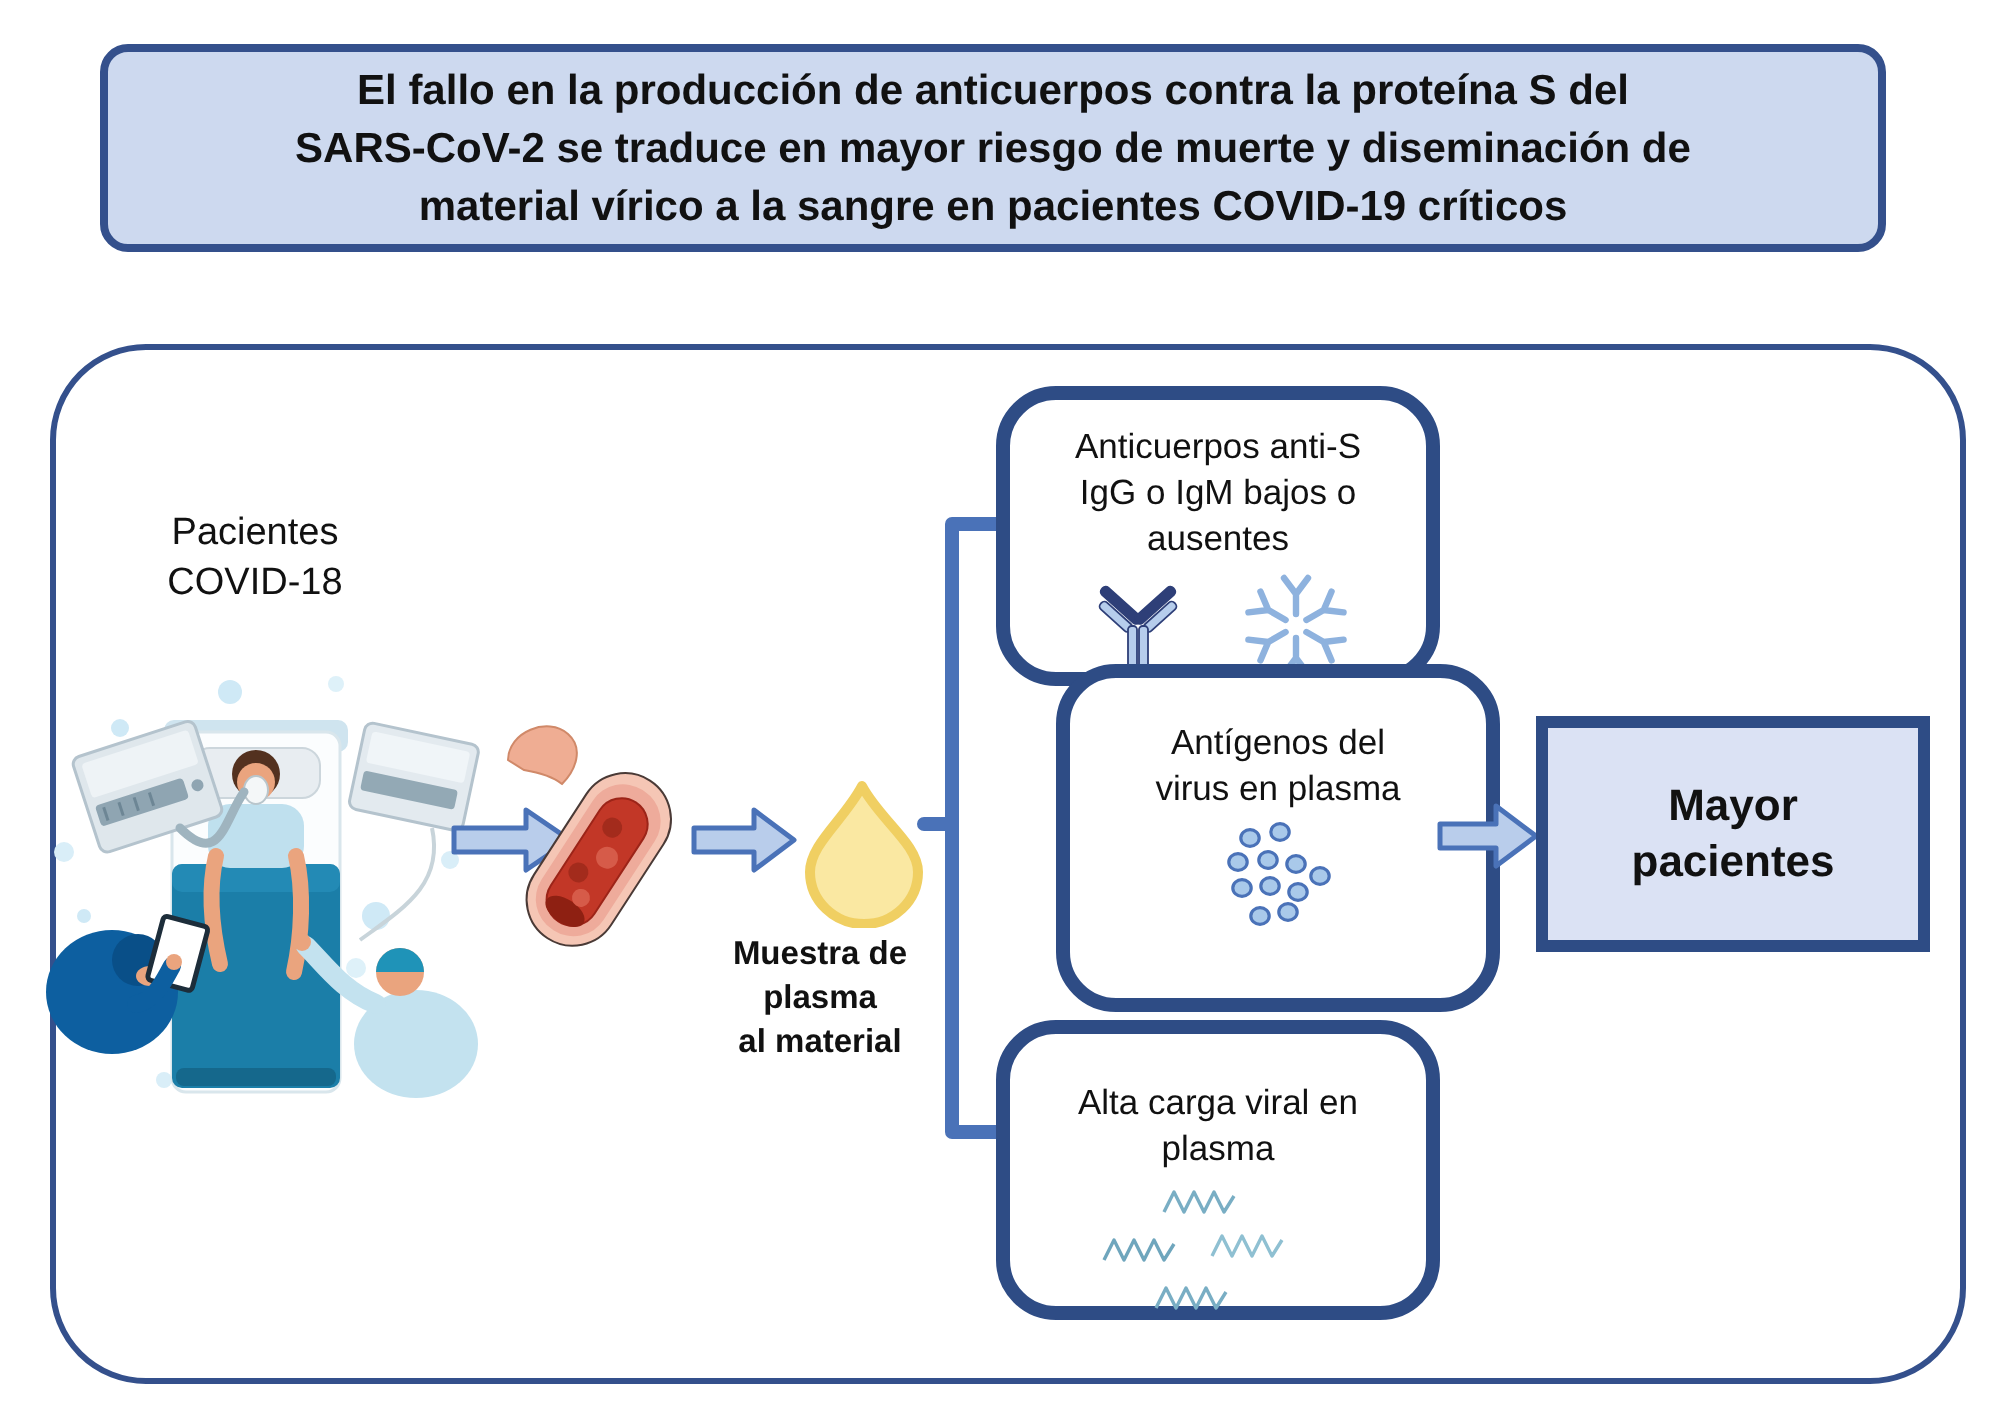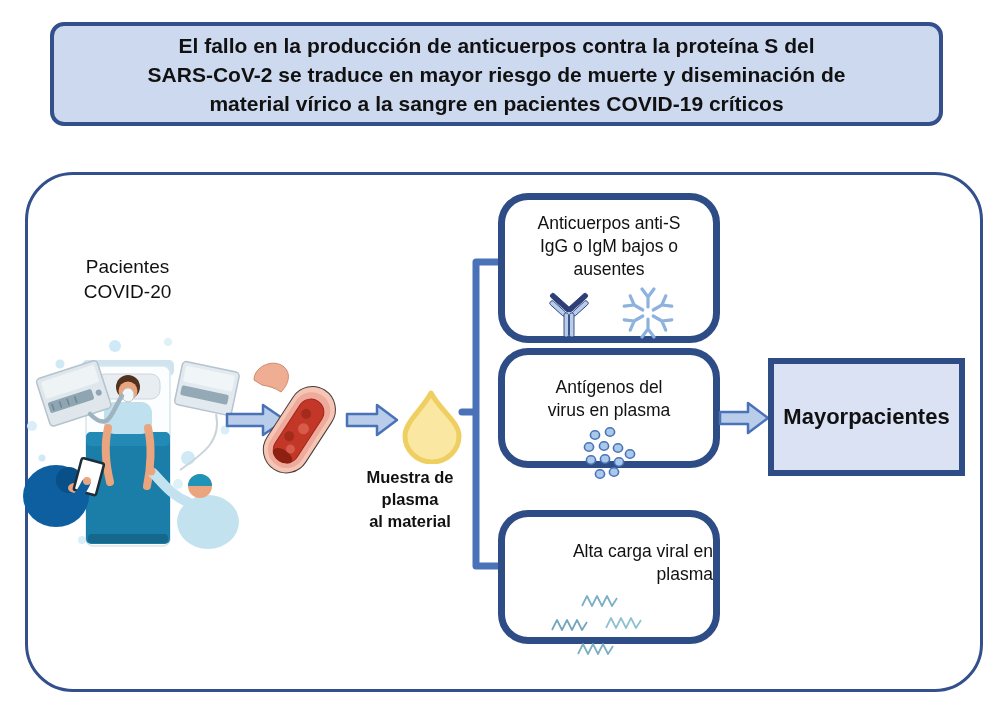--- a/index.html
+++ b/index.html
@@ -21,47 +21,47 @@
   .patients-label div{font-weight:normal; font-size:19px; line-height:25px; color:var(--text_color);}
   .sample-label{left:346px; top:466px; width:128px; text-align:center;}
   .sample-label div{font-weight:bold; font-size:16.5px; line-height:22px; color:var(--text_color);}
   .finding-box{
     left:498px; width:222px; box-sizing:border-box;
     background:var(--finding_fill); border:7px solid var(--finding_border); border-radius:30px;
     text-align:center;
   }
   .finding-box .caption{font-weight:normal; font-size:17.5px; line-height:23px; color:var(--text_color);}
   #finding-antibodies{top:193px; height:150px; padding-top:12px;}
-  #finding-antigens{top:348px; height:120px; padding-top:21px;}
-  #finding-viral-load{top:510px; height:134px; padding-top:23px;text-align:right;}
+  #finding-antigens{top:332px; height:174px; padding-top:21px;margin-left:30px;}
+  #finding-viral-load{top:510px; height:150px; padding-top:23px;}
   .icon-row{display:flex; justify-content:center; align-items:center; gap:22px; margin-top:4px;}
   .outcome-box{
     left:768px; top:358px; width:197px; height:118px; box-sizing:border-box;
     background:var(--outcome_fill); border:6px solid var(--outcome_border);
-    display:flex; flex-direction:row; justify-content:center; align-items:center;
+    display:flex; flex-direction:column; justify-content:center; align-items:center;
   }
   .outcome-box div{font-weight:bold; font-size:22px; line-height:28px; color:var(--text_color); text-align:center;}
   svg{display:block;}
 </style>
 </head>
 <body>
 
 <div class="canvas">
 
   <div class="abs title-box">
     <div>El fallo en la producción de anticuerpos contra la proteína S del</div>
     <div>SARS-CoV-2 se traduce en mayor riesgo de muerte y diseminación de</div>
     <div>material vírico a la sangre en pacientes COVID-19 críticos</div>
   </div>
 
   <div class="abs main-panel"></div>
 
   <div class="abs patients-label">
     <div>Pacientes</div>
-    <div>COVID-20</div>
+    <div>COVID-18</div>
   </div>
 
   <svg class="abs" style="left:20px; top:330px;" width="240" height="245" viewBox="0 0 240 245">
 
     <g>
       <circle cx="95" cy="16" r="6" fill="#cfe9f6"></circle>
       <circle cx="148" cy="12" r="4" fill="#def1f9"></circle>
       <circle cx="40" cy="34" r="4.5" fill="#cfe9f6"></circle>
       <circle cx="12" cy="96" r="5" fill="#d9eef8"></circle>
       <circle cx="22" cy="128" r="3.5" fill="#cfe9f6"></circle>

